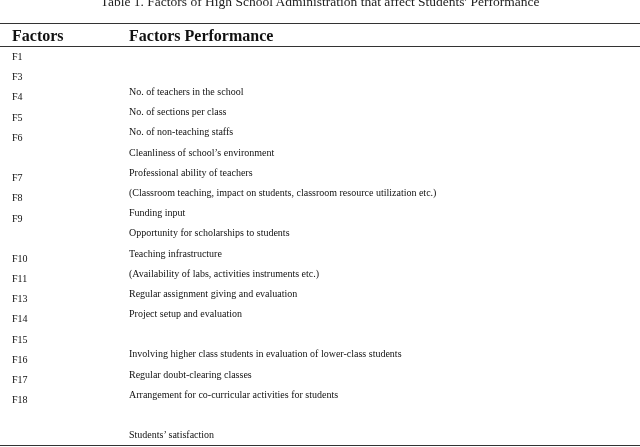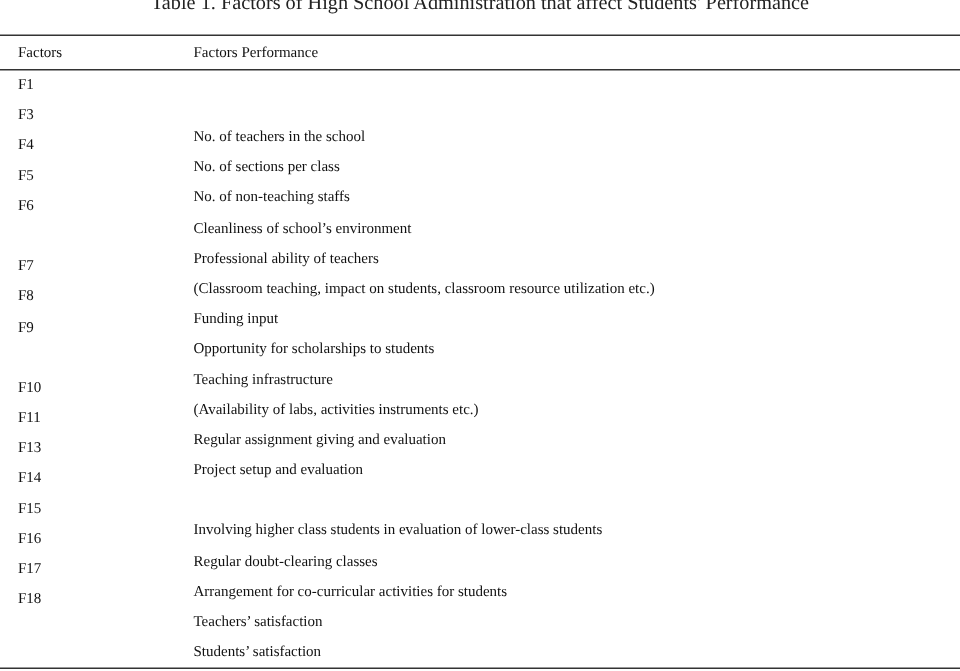--- a/index.html
+++ b/index.html
@@ -34,22 +34,22 @@
     }
     .rule.top { top: 23px; }
     .rule.mid { top: 46px; }
     .rule.bottom { top: 445px; }
     .header {
       position: absolute;
       top: 27px;
       left: 0;
       width: 632px;
       height: 18px;
-      font-weight: normal;
-      font-size: 10px;
+      font-weight: bold;
+      font-size: 16px;
       line-height: 18px;
     }
     .header .c1 { position: absolute; left: 12px; }
     .header .c2 { position: absolute; left: 129px; }
     .rows {
       position: absolute;
       top: 47px;
       left: 0;
       width: 640px;
     }
@@ -135,21 +135,20 @@
   <div class="row">
     <span class="c1">F15</span>
     <span class="c2">Regular doubt-clearing classes</span>
   </div>
   <div class="row">
     <span class="c1">F16</span>
     <span class="c2">Arrangement for co-curricular activities for students</span>
   </div>
   <div class="row">
     <span class="c1">F17</span>
-    <span class="c2">Teachers’ satisfaction</span>
   </div>
   <div class="row">
     <span class="c1">F18</span>
     <span class="c2">Students’ satisfaction</span>
   </div>
 </div>
 
 <div class="rule bottom"></div>
 
 </body></html>

